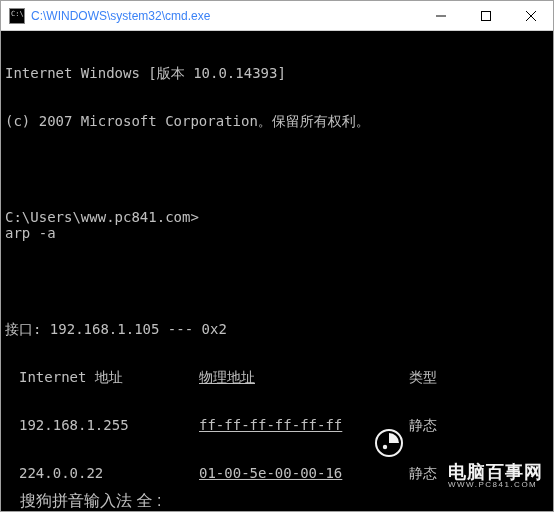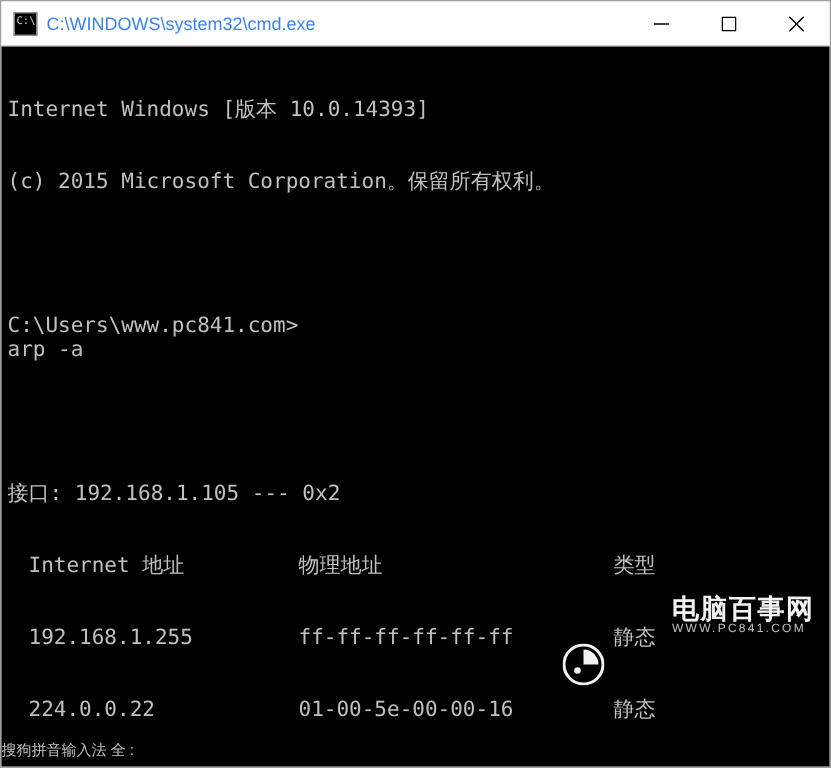--- a/index.html
+++ b/index.html
@@ -10,25 +10,25 @@
   .titlebar-icon svg { display: block; }
   .title-text { flex: 1; font-size: 12px; color: #3b82f6; white-space: nowrap; overflow: hidden; }
   .winbtns { display: flex; height: 100%; }
   .winbtn { width: 45px; height: 29px; display: flex; align-items: center; justify-content: center; color: #000; font-size: 10px; }
   .winbtn svg { display: block; }
   .terminal { flex: 1; background: #000; color: #c0c0c0; font-family: "NSimSun", "SimSun", "Consolas", monospace; font-size: 14px; line-height: 16px; padding: 2px 4px; white-space: pre; overflow: hidden; position: relative; }
   .line { display: block; }
   .prompt-line { display: flex; flex-direction: column; }
   .row { display: flex; }
   .col-ip { width: 180px; }
-  .col-mac { width: 210px; }
+  .col-mac { width: 210px; text-decoration: underline; }
   .col-type { }
   .row-indent { padding-left: 14px; }
-  .ime-bar { position: absolute; left: 0; bottom: 2px; font-family: "SimSun","NSimSun",sans-serif; font-size: 10px; color: #c0c0c0; }
-  .watermark { position: absolute; right: 10px; bottom: 22px; display: flex; align-items: flex-start; gap: 6px; opacity: 0.95; }
+  .ime-bar { position: absolute; left: 19px; bottom: 2px; font-family: "SimSun","NSimSun",sans-serif; font-size: 16px; color: #c0c0c0; }
+  .watermark { position: absolute; right: 10px; bottom: 22px; display: flex; align-items: flex-end; gap: 6px; opacity: 0.95; }
   .wm-text { display: flex; flex-direction: column; line-height: 1; color: #fff; }
   .wm-cn { font-size: 18px; font-weight: bold; font-family: "Microsoft YaHei","SimHei",sans-serif; letter-spacing: 1px; }
   .wm-en { font-size: 8px; letter-spacing: 1.5px; color: #ccc; font-family: Arial,sans-serif; }
   .wm-icon svg { display: block; }
 </style>
 </head>
 <body>
 
 <div class="window">
   <div class="titlebar">
@@ -55,21 +55,21 @@
         <svg width="10" height="10">
             <line x1="0" y1="0" x2="10" y2="10" stroke="#000" stroke-width="1"></line>
             <line x1="10" y1="0" x2="0" y2="10" stroke="#000" stroke-width="1"></line>
           </svg>
       </div>
     </div>
   </div>
 
   <div class="terminal">
     <span class="line">Internet Windows [版本 10.0.14393]</span>
-    <span class="line">(c) 2015 Microsoft Corporation。保留所有权利。</span>
+    <span class="line">(c) 2007 Microsoft Corporation。保留所有权利。</span>
     <span class="line"> </span>
     <span class="line prompt-line"><span>C:\Users\www.pc841.com&gt;</span><span>arp -a</span></span>
     <span class="line"> </span>
     <span class="line">接口: 192.168.1.105 --- 0x2</span>
     <div class="row row-indent">
       <span class="col-ip">Internet 地址</span>
       <span class="col-mac">物理地址</span>
       <span class="col-type">类型</span>
     </div>
     <div class="row row-indent"><span class="col-ip">192.168.1.255</span><span class="col-mac">ff-ff-ff-ff-ff-ff</span><span class="col-type">静态</span></div>

